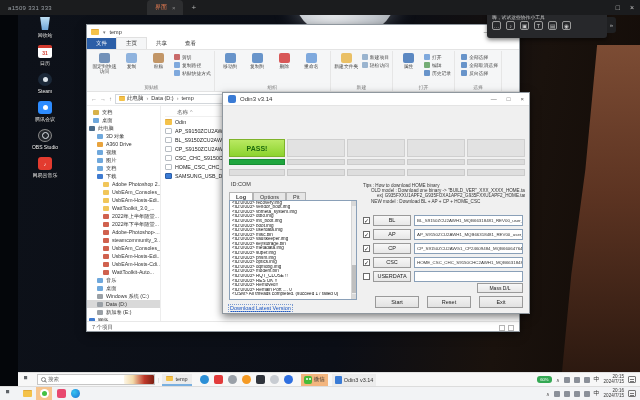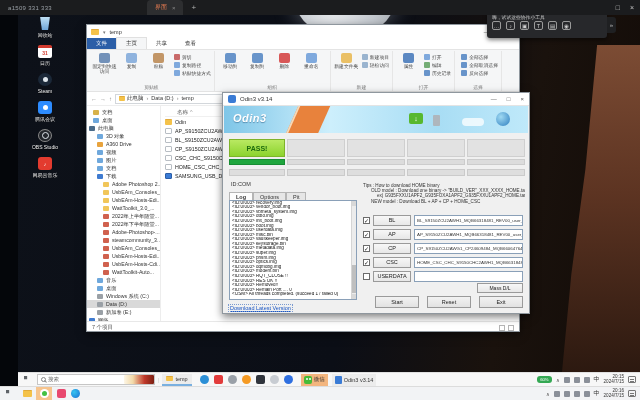--- a/index.html
+++ b/index.html
@@ -651,27 +651,20 @@
   <div class="odin">
     <div class="od-title">
       <span class="od-ico"></span>
       <span class="t">Odin3 v3.14</span>
       <div class="od-ctrl">
         <span>—</span>
         <span>□</span>
         <span>×</span>
       </div>
     </div>
-    <div class="od-banner">
-      <span class="od-logo">Odin3</span>
-      <span class="bn-cloud"></span>
-      <span class="bn-badge">↓</span>
-      <span class="bn-phone"></span>
-      <span class="bn-globe"></span>
-    </div>
     <div class="od-grid">
       <div class="gr1">
         <div class="cell-pass">PASS!</div>
         <div class="cell"></div>
         <div class="cell"></div>
         <div class="cell"></div>
         <div class="cell"></div>
       </div>
       <div class="gr2">
         <div class="bar-g"></div>

